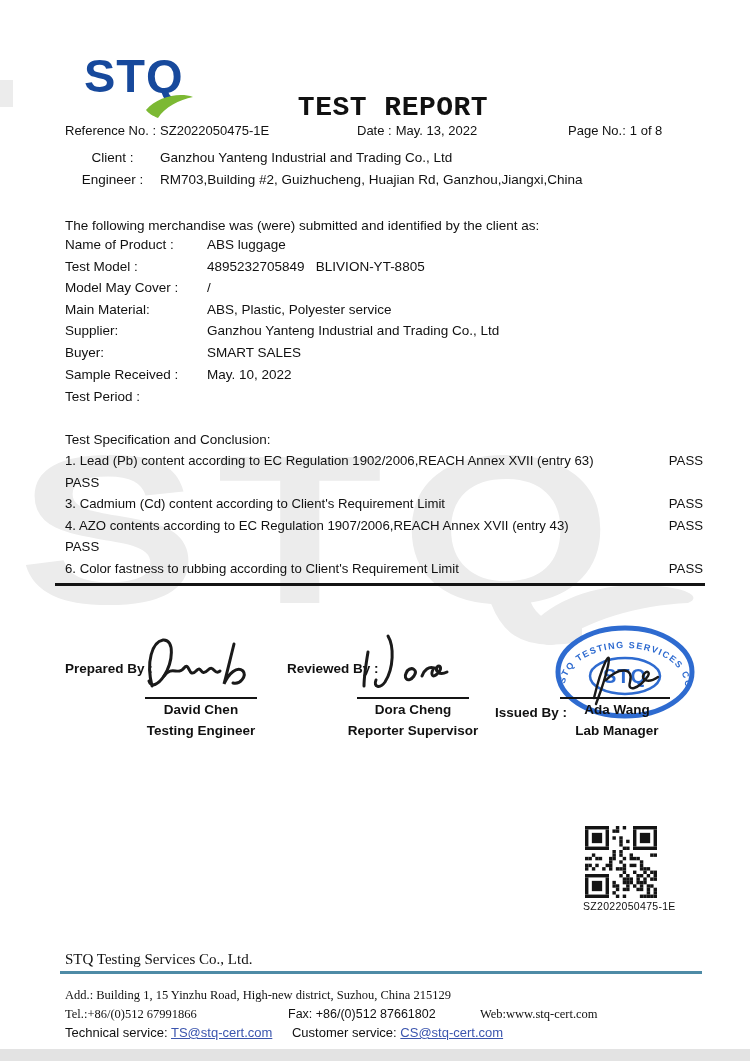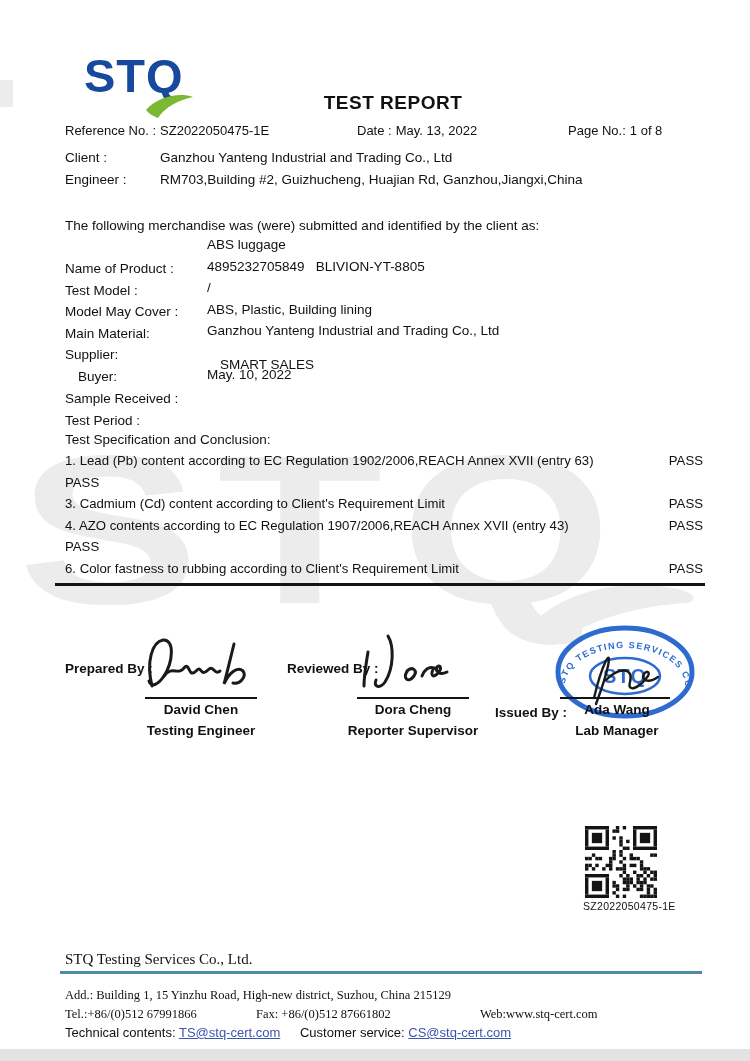--- a/index.html
+++ b/index.html
@@ -16,33 +16,33 @@
            transform-origin:left top;user-select:none;}
   .wm-frag{position:absolute;left:0;top:80px;width:13px;height:27px;background:#ececec;z-index:0;}
   .wm-leaf{position:absolute;left:528px;top:583px;z-index:0;}
   .content{position:relative;z-index:1;}
 
   
   .logo{position:absolute;left:84px;top:52px;width:140px;height:74px;}
   .logo .txt{font-size:47px;font-weight:800;color:var(--logo-blue);letter-spacing:1px;line-height:1;}
   .logo svg{position:absolute;left:61px;top:42px;}
   .title{position:absolute;left:288px;top:92px;width:210px;text-align:center;
-         font-size:19px;font-weight:bold;letter-spacing:0.5px;}
+         font-size:28px;font-weight:bold;letter-spacing:0.5px;font-family:Liberation Mono, monospace;}
   .refrow span{font-size:13px;}
   .ref1{position:absolute;left:65px;top:123px;}
   .ref2{position:absolute;left:357px;top:123px;}
   .ref3{position:absolute;left:568px;top:123px;}
   .pair .lblr{margin-right:4px;}
 
   
   .row{position:absolute;display:flex;font-size:13.5px;line-height:18px;}
   .row .lbl{flex:none;}
   .row .val{white-space:pre-wrap;}
-  .crow .lbl{width:95px;}
-  .mrow .lbl{width:142px;margin-top:24px;}
+  .crow .lbl{width:95px;text-align:center;}
+  .mrow .lbl{width:142px;}
   .intro{position:absolute;left:65px;top:218px;font-size:13.5px;}
 
   
   .spec-head{position:absolute;left:65px;top:432px;font-size:13.5px;}
   .spec{position:absolute;left:55px;top:450px;width:650px;border-bottom:3px solid #141414;padding-bottom:4px;}
   .citem{display:flex;justify-content:space-between;align-items:center;height:21.5px;
          padding-left:10px;font-size:13.2px;}
   .ctext{white-space:nowrap;}
   .cpass{flex:none;padding-right:2px;}
 
@@ -55,21 +55,21 @@
 
   
   .qr{position:absolute;left:585px;top:826px;width:72px;height:72px;}
   .qr-caption{position:absolute;left:583px;top:900px;font-size:10.5px;letter-spacing:0.3px;}
 
   
   .f-company{position:absolute;left:65px;top:951px;font-family:"Liberation Serif",serif;font-size:15px;}
   .f-line{position:absolute;left:60px;top:971px;width:642px;height:3px;background:var(--footer-line);}
   .f-addr{position:absolute;left:65px;top:988px;font-family:"Liberation Serif",serif;font-size:12.5px;}
   .f-tel{position:absolute;left:65px;top:1007px;font-family:"Liberation Serif",serif;font-size:12.5px;}
-  .f-fax{position:absolute;left:256px;top:1007px;font-family:Liberation Serif, serif;font-size:12.5px;}
+  .f-fax{position:absolute;left:288px;top:1007px;font-family:Liberation Sans, sans-serif;font-size:12.5px;}
   .f-web{position:absolute;left:480px;top:1007px;font-family:"Liberation Serif",serif;font-size:12.5px;}
   .f-serv{position:absolute;left:65px;top:1025px;font-size:13px;}
   .f-serv a{color:var(--link-blue);text-decoration:underline;}
   .f-serv .s2{margin-left:16px;}
   .bottom-strip{position:absolute;left:0;top:1049px;width:750px;height:12px;background:#e3e3e3;}
 </style>
 </head>
 <body>
 
 <div class="page">
@@ -114,27 +114,27 @@
     <div class="row mrow" style="left:65px;top:258px;">
       <span class="lbl">Test Model :</span>
       <span class="val">4895232705849   BLIVION-YT-8805</span>
     </div>
     <div class="row mrow" style="left:65px;top:279px;">
       <span class="lbl">Model May Cover :</span>
       <span class="val">/</span>
     </div>
     <div class="row mrow" style="left:65px;top:301px;justify-content:center;">
       <span class="lbl">Main Material:</span>
-      <span class="val">ABS, Plastic, Building lining</span>
+      <span class="val">ABS, Plastic, Polyester service</span>
     </div>
     <div class="row mrow" style="left:65px;top:322px;">
       <span class="lbl">Supplier:</span>
       <span class="val">Ganzhou Yanteng Industrial and Trading Co., Ltd</span>
     </div>
-    <div class="row mrow" style="left:78px;top:344px;align-items:center;">
+    <div class="row mrow" style="left:65px;top:344px;align-items:center;">
       <span class="lbl">Buyer:</span>
       <span class="val">SMART SALES</span>
     </div>
     <div class="row mrow" style="left:65px;top:366px;">
       <span class="lbl">Sample Received :</span>
       <span class="val">May. 10, 2022</span>
     </div>
     <div class="row mrow" style="left:65px;top:388px;">
       <span class="lbl">Test Period :</span>
     </div>
@@ -329,21 +329,21 @@
       </svg>
     <div class="qr-caption">SZ2022050475-1E</div>
 
     <div class="f-company">STQ Testing Services Co., Ltd.</div>
     <div class="f-line"></div>
     <div class="f-addr">Add.: Building 1, 15 Yinzhu Road, High-new district, Suzhou, China 215129</div>
     <div class="f-tel">Tel.:+86/(0)512 67991866</div>
     <div class="f-fax">Fax: +86/(0)512 87661802</div>
     <div class="f-web">Web:www.stq-cert.com</div>
     <div class="f-serv">
-      <span>Technical contents:</span>
+      <span>Technical service:</span>
       <a href="#">TS@stq-cert.com</a>
       <span class="s2">Customer service:</span>
       <a href="#">CS@stq-cert.com</a>
     </div>
     <div class="bottom-strip"></div>
 
   </div>
 </div>
 
 </body></html>

